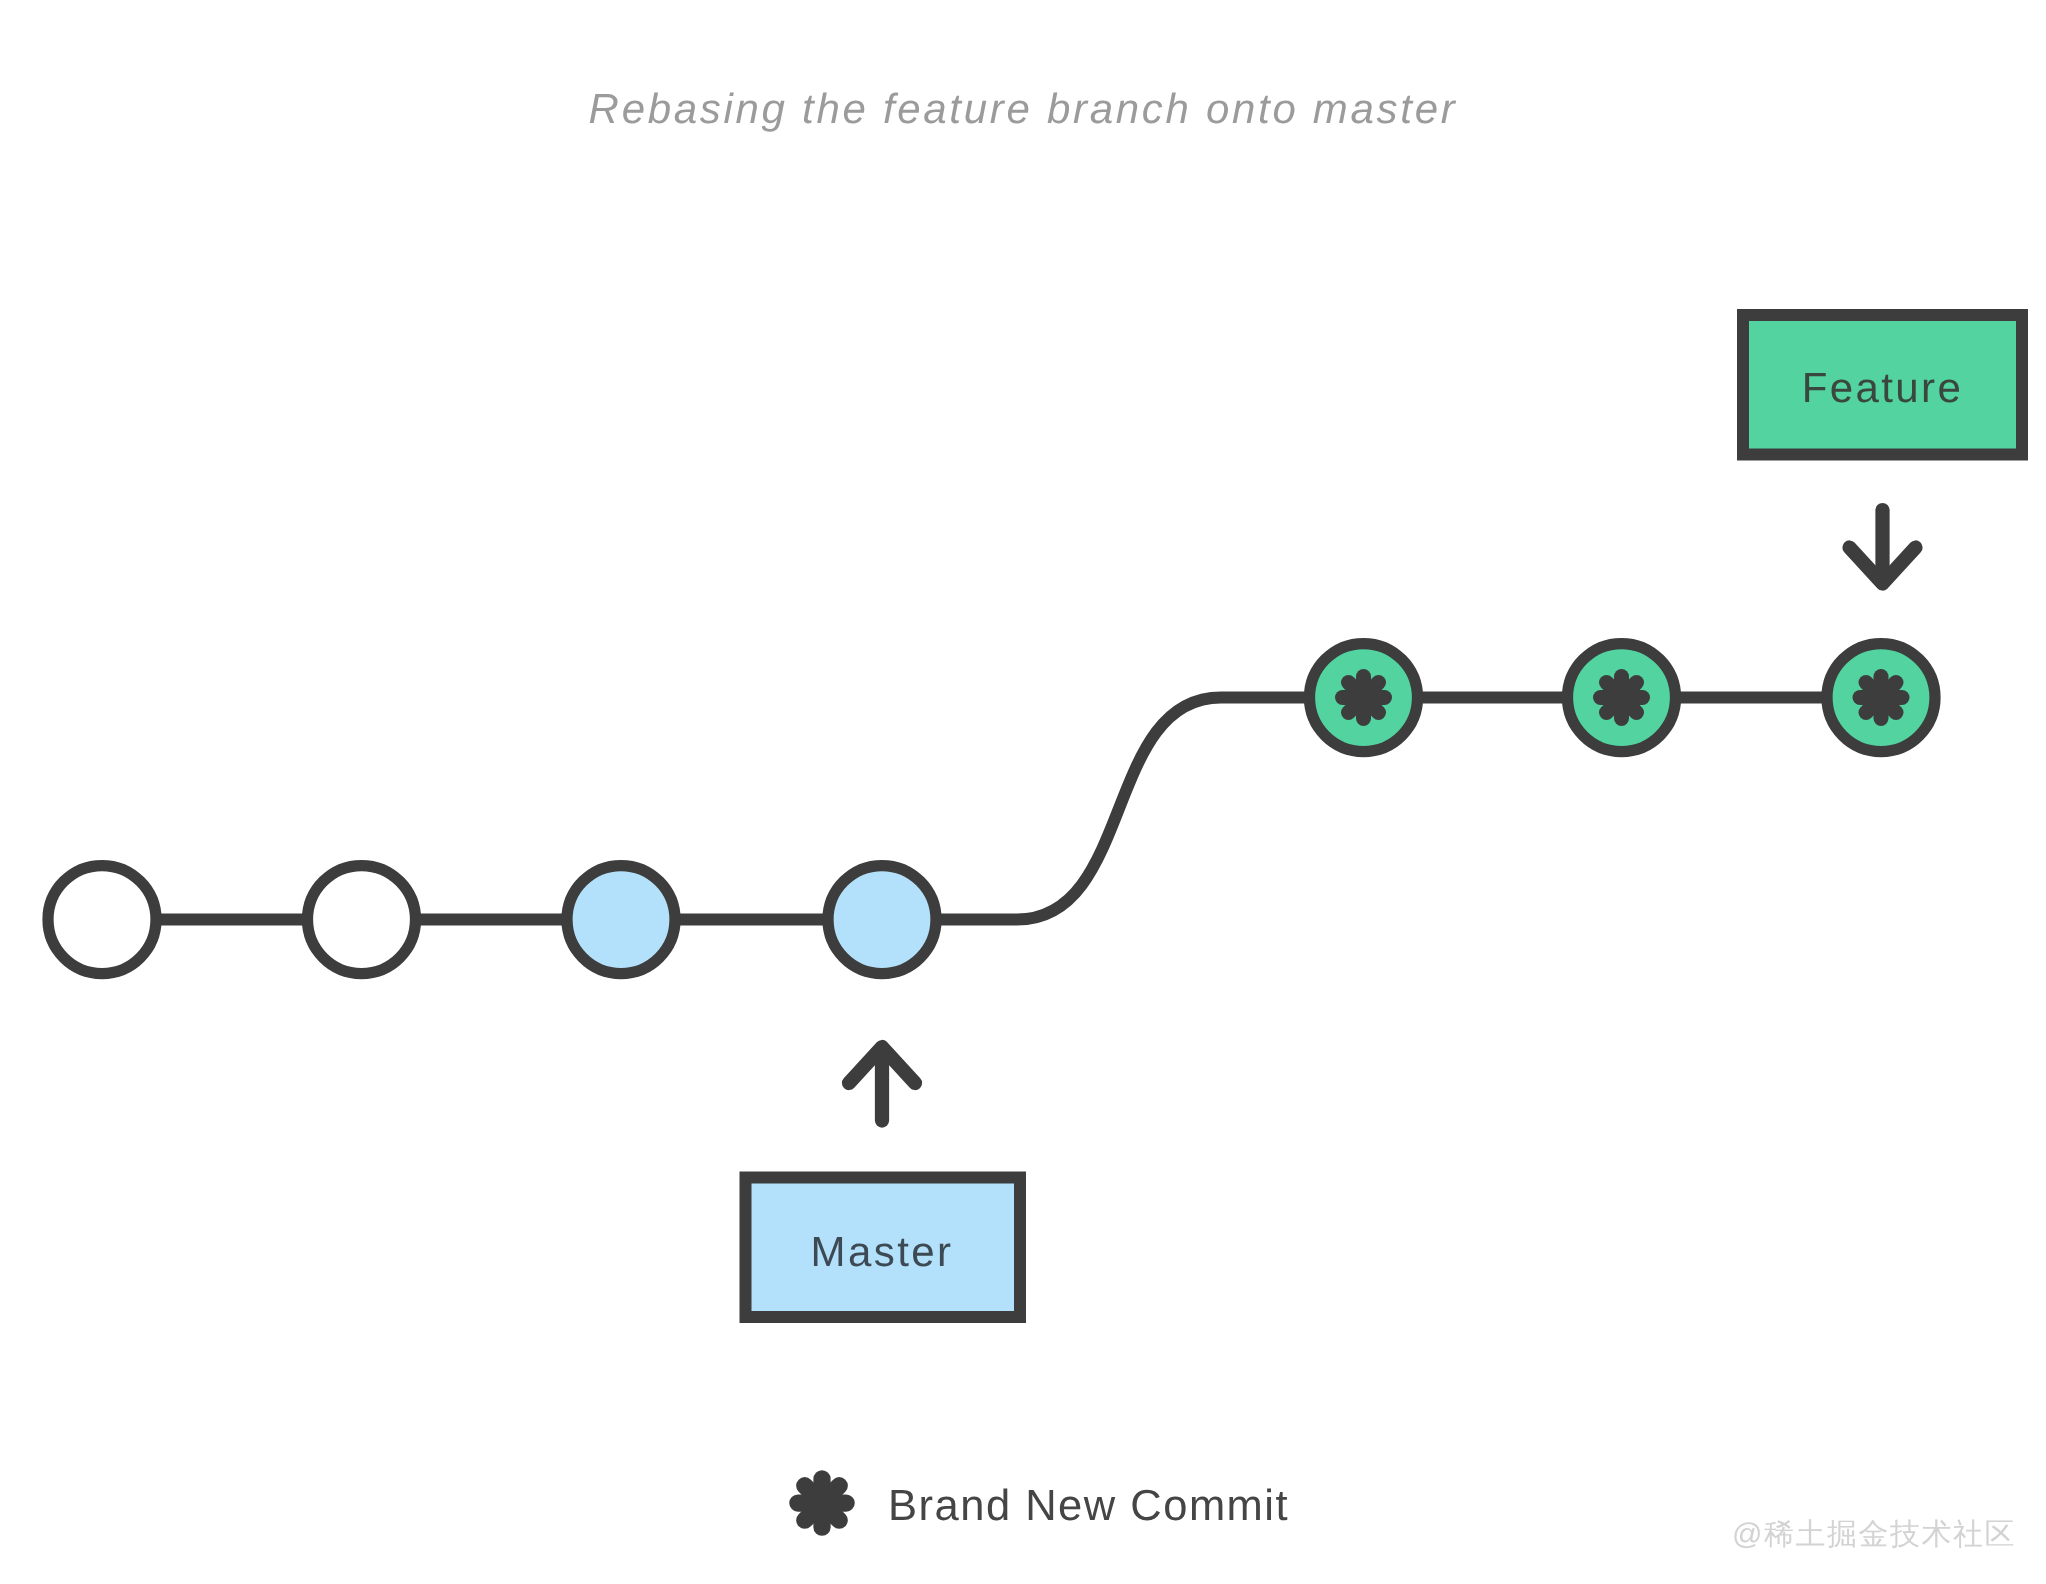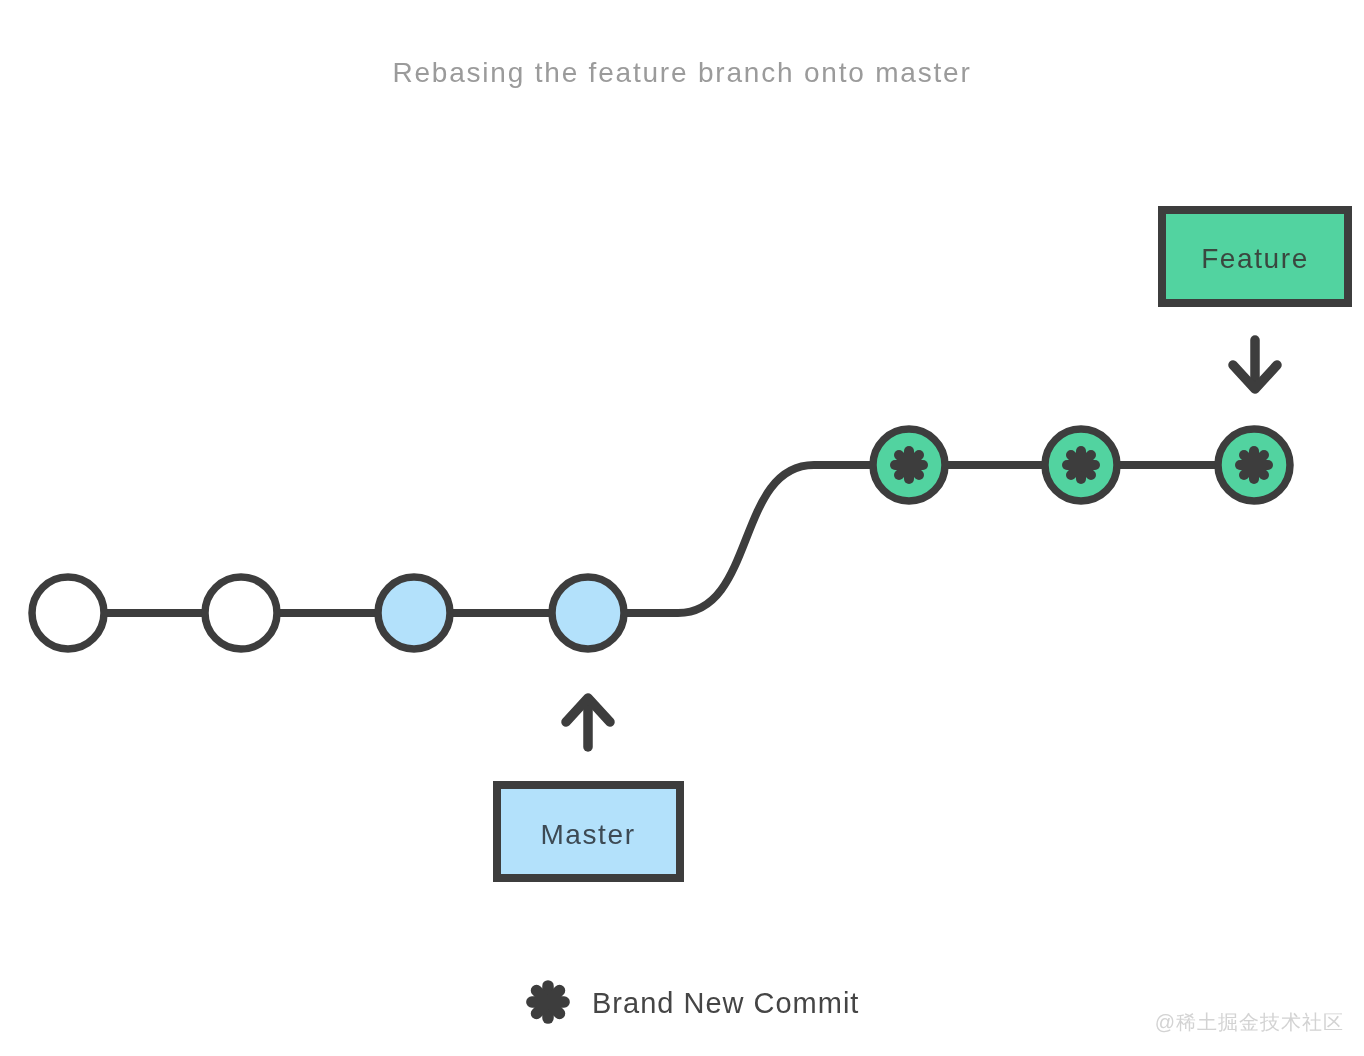--- a/index.html
+++ b/index.html
@@ -17,20 +17,21 @@
   }
   .title {
     position: absolute;
     top: 57px;
     left: 0;
     width: 100%;
     text-align: center;
     font-size: 28px;
     letter-spacing: 1.8px;
     color: var(--title_gray, #9b9b9b);
+    font-style: italic;
   }
   .diagram-svg {
     position: absolute;
     left: 0;
     top: 0;
   }
   .branch-line {
     fill: none;
     stroke: var(--line, #3d3d3d);
     stroke-width: 8;

